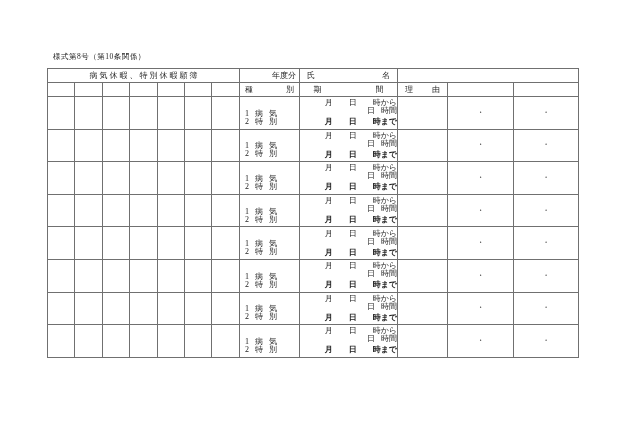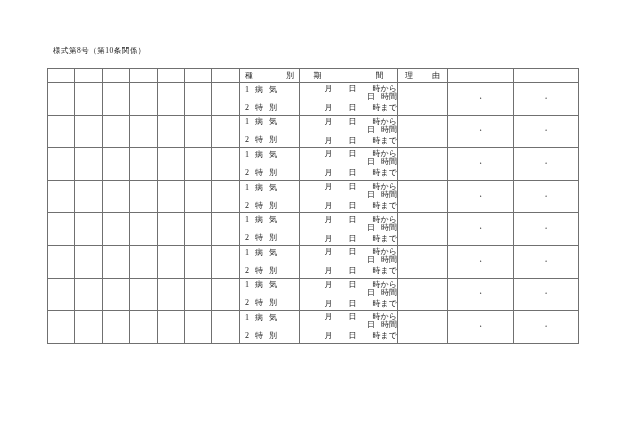--- a/index.html
+++ b/index.html
@@ -3,21 +3,21 @@
 <meta charset="utf-8">
 <style>
   html,body { margin:0; padding:0; }
   body {
     width:630px; height:439px; position:relative;
     background:#ffffff; overflow:hidden;
     font-family:"Liberation Serif","DejaVu Serif",serif;
     color:#222222;
   }
   .form-label {
-    position:absolute; left:53px; top:46px;
+    position:absolute; left:53px; top:52px;
     font-size:7.5px; line-height:9px; letter-spacing:0.5px;
   }
   table.register {
     position:absolute; left:47px; top:68px;
     width:531px; border-collapse:collapse; table-layout:fixed;
     border:1px solid #4d4d4d;
   }
   td {
     border:1px solid #707070; padding:0;
     font-size:8px; line-height:1; vertical-align:middle;
@@ -31,30 +31,30 @@
   .ls1  { letter-spacing:1px;  margin-right:-1px;  }
   .ls19 { letter-spacing:19px; margin-right:-19px; }
   .ls33 { letter-spacing:33px; margin-right:-33px; }
   .ls52 { letter-spacing:52px; margin-right:-52px; }
   .ls54 { letter-spacing:54px; margin-right:-54px; }
   .ls70 { letter-spacing:70px; margin-right:-70px; position:relative; left:12px; }
   .year-cell { text-align:right; padding-right:3px; }
   .split { display:flex; justify-content:space-between; padding:0 7px; align-items:center; height:100%; }
   
   .type-wrap {
-    display:flex; flex-direction:column; justify-content:space-between;
+    display:flex; flex-direction:column; justify-content:flex-end;
     height:26px; padding-left:5px;
   }
   .type-wrap div { line-height:8px; word-spacing:4px; }
   
   .period-wrap { height:27px; }
   .period-wrap div { line-height:8px;text-align:right; }
   .p-from, .p-to { padding-left:16px; word-spacing:14px; }
   .p-total { padding-left:47px; word-spacing:4px; }
-  .p-to { margin-top:3px; }
+  .p-to { margin-top:3px;font-weight:bold; }
   .dot-cell { text-align:center; font-size:8px; color:#333; }
 </style>
 </head>
 <body>
 
 <div class="form-label">様式第8号（第10条関係）</div>
 
 <table class="register">
   <colgroup>
     <col style="width:27.4px">
@@ -65,20 +65,35 @@
       <col style="width:27.4px">
     <col style="width:27.6px">
     <col style="width:60px">
       <col style="width:98px">
       <col style="width:50px">
     <col style="width:66px">
       <col style="width:65px">
   </colgroup>
 
   <tbody>
+      <tr class="r-head">
+    <td colspan="7" class="c">
+      <span class="ls2">病気休暇、特別休暇願簿</span>
+    </td>
+    <td class="year-cell">
+      <span>年度分</span>
+    </td>
+    <td>
+      <div class="split">
+        <span>氏</span>
+        <span>名</span>
+      </div>
+    </td>
+    <td colspan="3"></td>
+  </tr>
 
 
   <tr class="r-head">
     <td></td>
     <td></td>
     <td></td>
     <td></td>
     <td></td>
     <td></td>
     <td></td>

